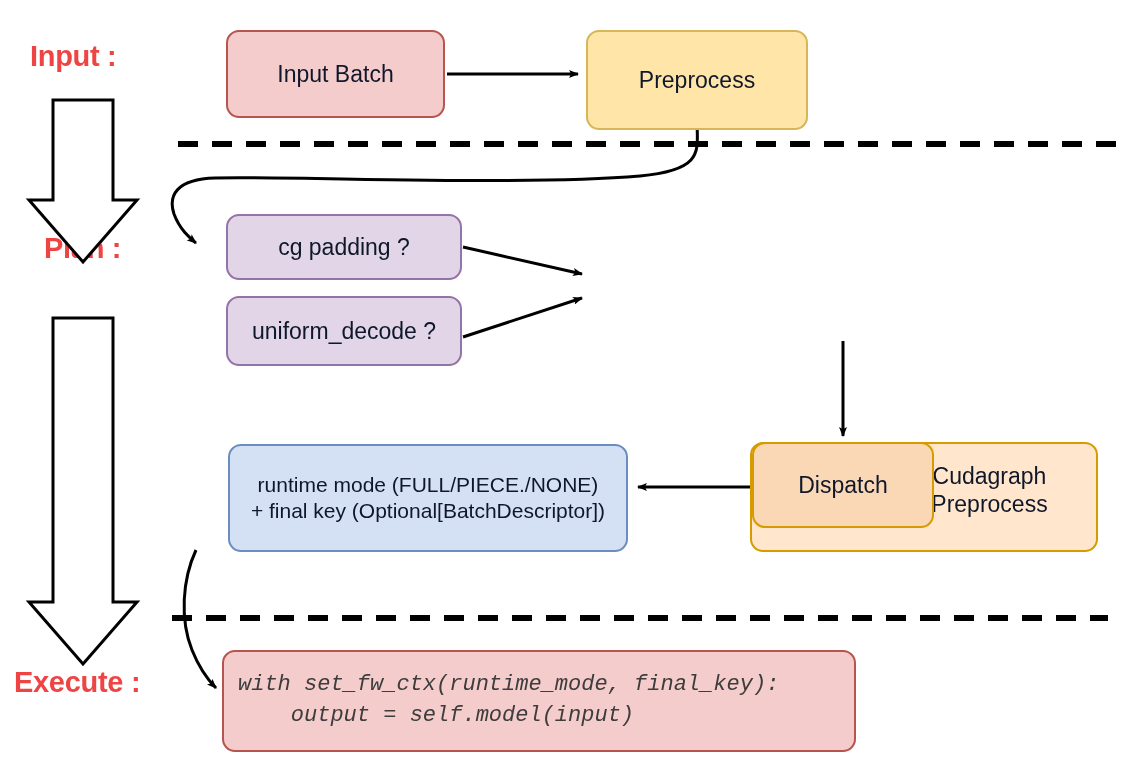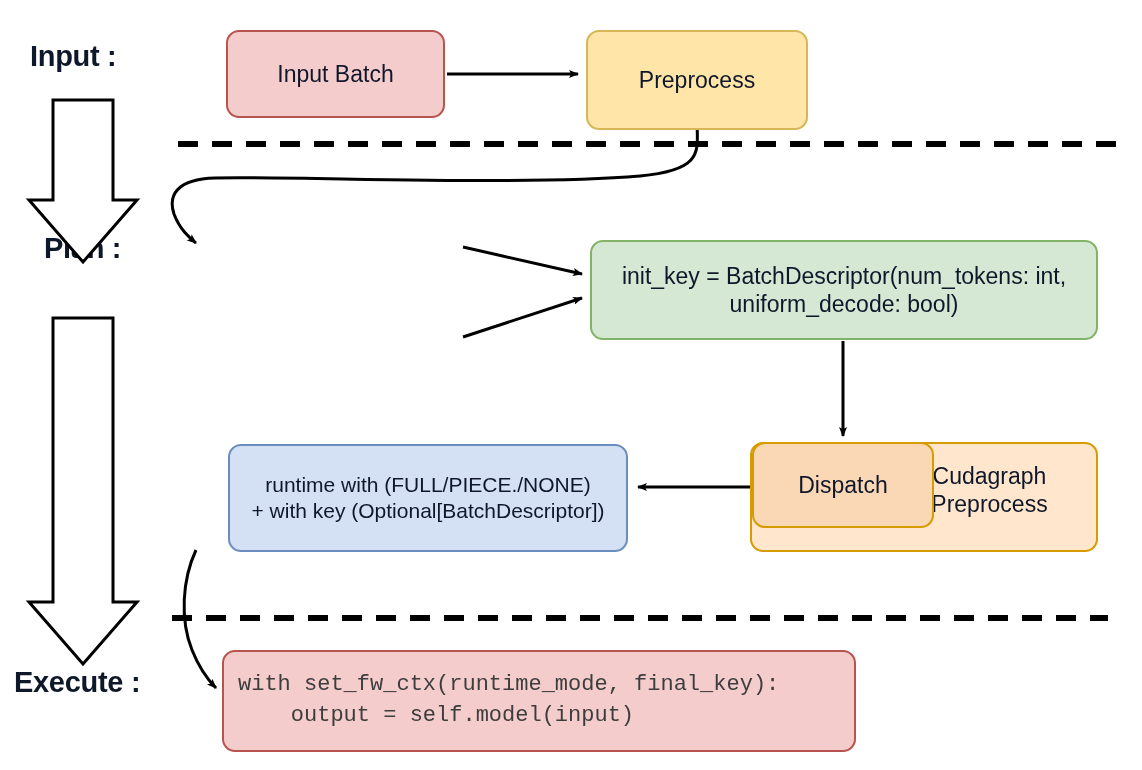--- a/index.html
+++ b/index.html
@@ -21,21 +21,21 @@
     top: 0;
     width: 1142px;
     height: 770px;
     pointer-events: none;
   }
   .stage-label {
     position: absolute;
     font-family: "Liberation Sans", sans-serif;
     font-weight: bold;
     font-size: 29px;
-    color: #0f172a;
+    color: #ef4444;
     white-space: nowrap;
     letter-spacing: -0.3px;
   }
   .node {
     position: absolute;
     box-sizing: border-box;
     display: flex;
     align-items: center;
     justify-content: center;
     text-align: center;
@@ -71,21 +71,21 @@
                     background: #ffe6cc; border-color: #d79b00;
                     align-items: flex-start; justify-content: flex-end;
                     padding: 18px 24px 0 0; }
   .n-cudagraph .cg-text { width: 165px; text-align: center; }
   .n-dispatch     { left: 752px; top: 442px; width: 182px; height: 86px;
                     background: #fad7b5; border-color: #d79b00; }
   .n-runtime-mode { left: 228px; top: 444px; width: 400px; height: 108px;
                     background: #d4e1f5; border-color: #6c8ebf; font-size: 21px; }
   .n-exec-code    { left: 222px; top: 650px; width: 634px; height: 102px;
                     background: #f5cccc; border-color: #b85450;
-                    padding-left: 14px; }
+                    padding-left: 14px; font-style: italic; }
 </style>
 </head>
 <body>
 
 <div id="canvas">
 
   <div class="stage-label" style="left:30px; top:40px;">Input :</div>
 
   <div class="stage-label" style="left:44px; top:232px;">Plan :</div>
 
@@ -123,44 +123,44 @@
   </svg>
 
   <div class="node n-input-batch">
     <span>Input Batch</span>
   </div>
 
   <div class="node n-preprocess">
     <span>Preprocess</span>
   </div>
 
+  <div class="node n-cg-padding">
+    <span>cg padding ?</span>
+  </div>
 
+  <div class="node n-uniform-dec">
+    <span>uniform_decode ?</span>
+  </div>
 
-  <div class="node n-init-key">
-    <span>
-      <span>init_key = BatchDescriptor(num_tokens: int,</span><br>
-      <span>uniform_decode: bool)</span>
-    </span>
-  </div>
 
   <div class="node n-cudagraph">
     <span class="cg-text">
       <span>Cudagraph</span><br>
       <span>Preprocess</span>
     </span>
   </div>
 
   <div class="node n-dispatch">
     <span>Dispatch</span>
   </div>
 
   <div class="node n-runtime-mode">
     <span>
-      <span>runtime with (FULL/PIECE./NONE)</span><br>
-      <span>+ with key (Optional[BatchDescriptor])</span>
+      <span>runtime mode (FULL/PIECE./NONE)</span><br>
+      <span>+ final key (Optional[BatchDescriptor])</span>
     </span>
   </div>
 
   <div class="node code n-exec-code">
     <span><span>with set_fw_ctx(runtime_mode, final_key):</span>
 <span>    output = self.model(input)</span></span>
   </div>
 
 </div>
 

